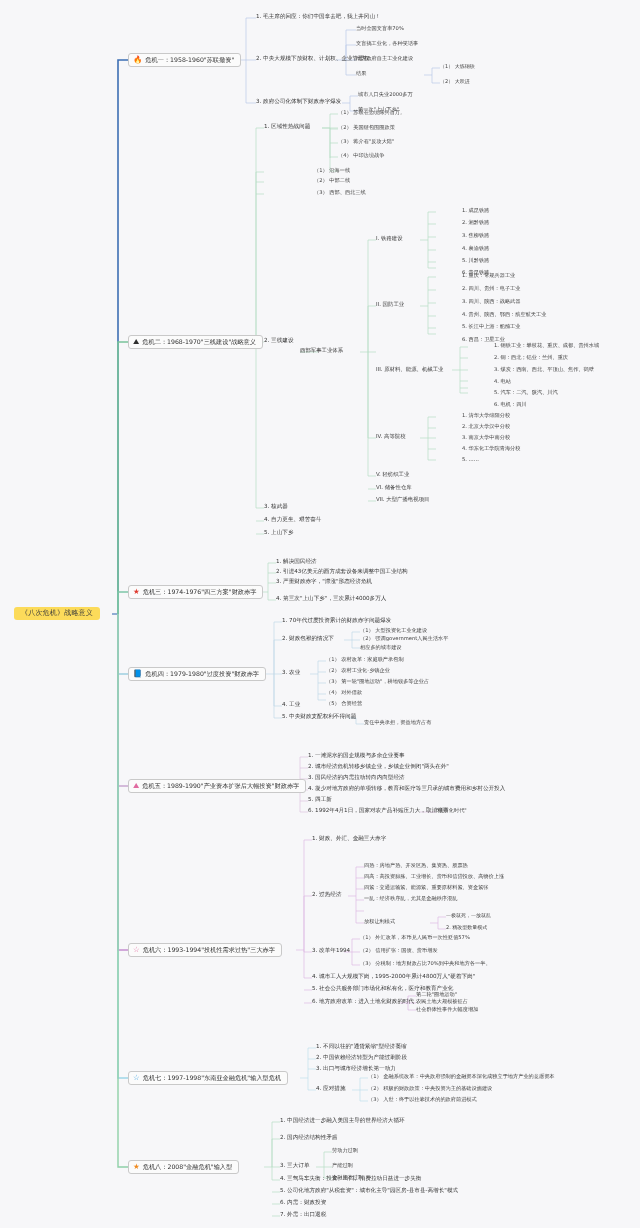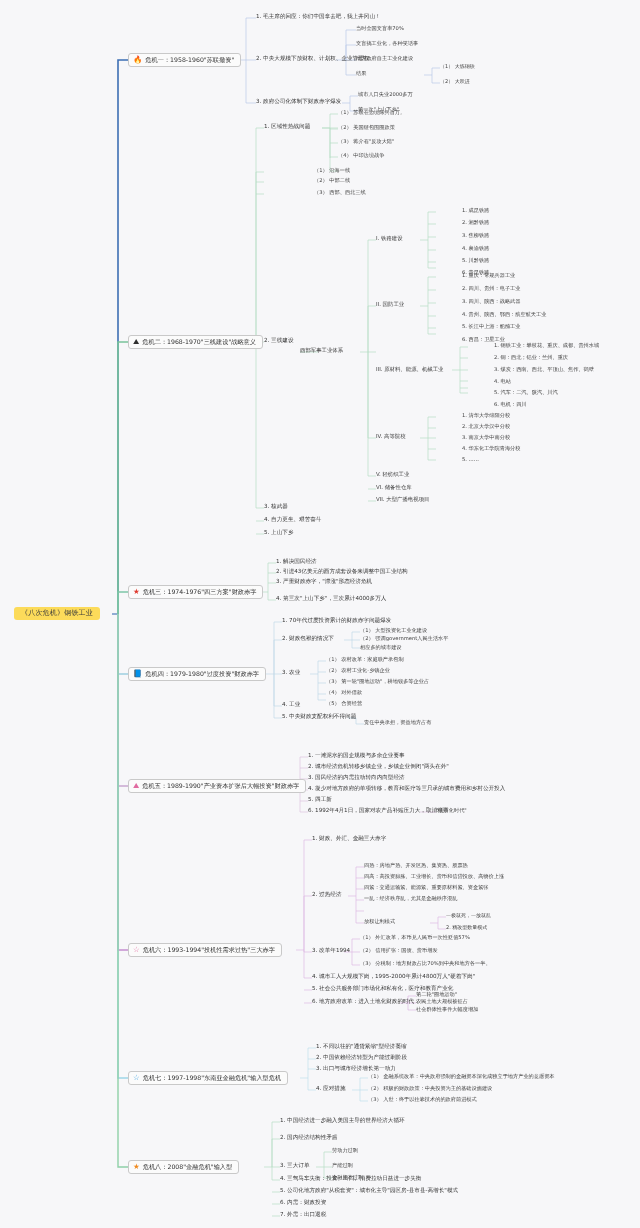--- a/index.html
+++ b/index.html
@@ -193,21 +193,21 @@
       <path d="M264 1167 L272 1167 L272 1122 L280 1122"></path>
       <path d="M272 1167 L272 1139 L280 1139"></path>
       <path d="M272 1167 L280 1167"></path>
       <path d="M272 1167 L272 1180 L280 1180 M272 1192 L280 1192 M272 1204 L280 1204 M272 1216 L280 1216"></path>
       <path d="M316 1167 L324 1167 L324 1152 L332 1152"></path>
       <path d="M324 1167 L324 1178 L332 1178"></path>
       <path d="M324 1167 L332 1167"></path>
     </g>
   </svg>
 
-  <div class="node root-node" style="left:14px; top:607px;">《八次危机》钢铁工业</div>
+  <div class="node root-node" style="left:14px; top:607px;">《八次危机》战略意义</div>
 
   <div class="node crisis" style="left:128px; top:53px;">
     <span class="ic">🔥</span>
     <span>危机一：1958-1960"苏联撤资"</span>
   </div>
   <div class="node t" style="left:256px; top:14px;">1. 毛主席的回应：你们中国拿去吧，我上井冈山！</div>
   <div class="node t" style="left:256px; top:56px;">2. 中央大规模下放财权、计划权、企业管理权。</div>
   <div class="node t3" style="left:356px; top:26px;">当时全国文盲率70%</div>
   <div class="node t3" style="left:356px; top:41px;">文盲搞工业化，各种笑话事</div>
   <div class="node t3" style="left:356px; top:56px;">地方政府自主工业化建设</div>

